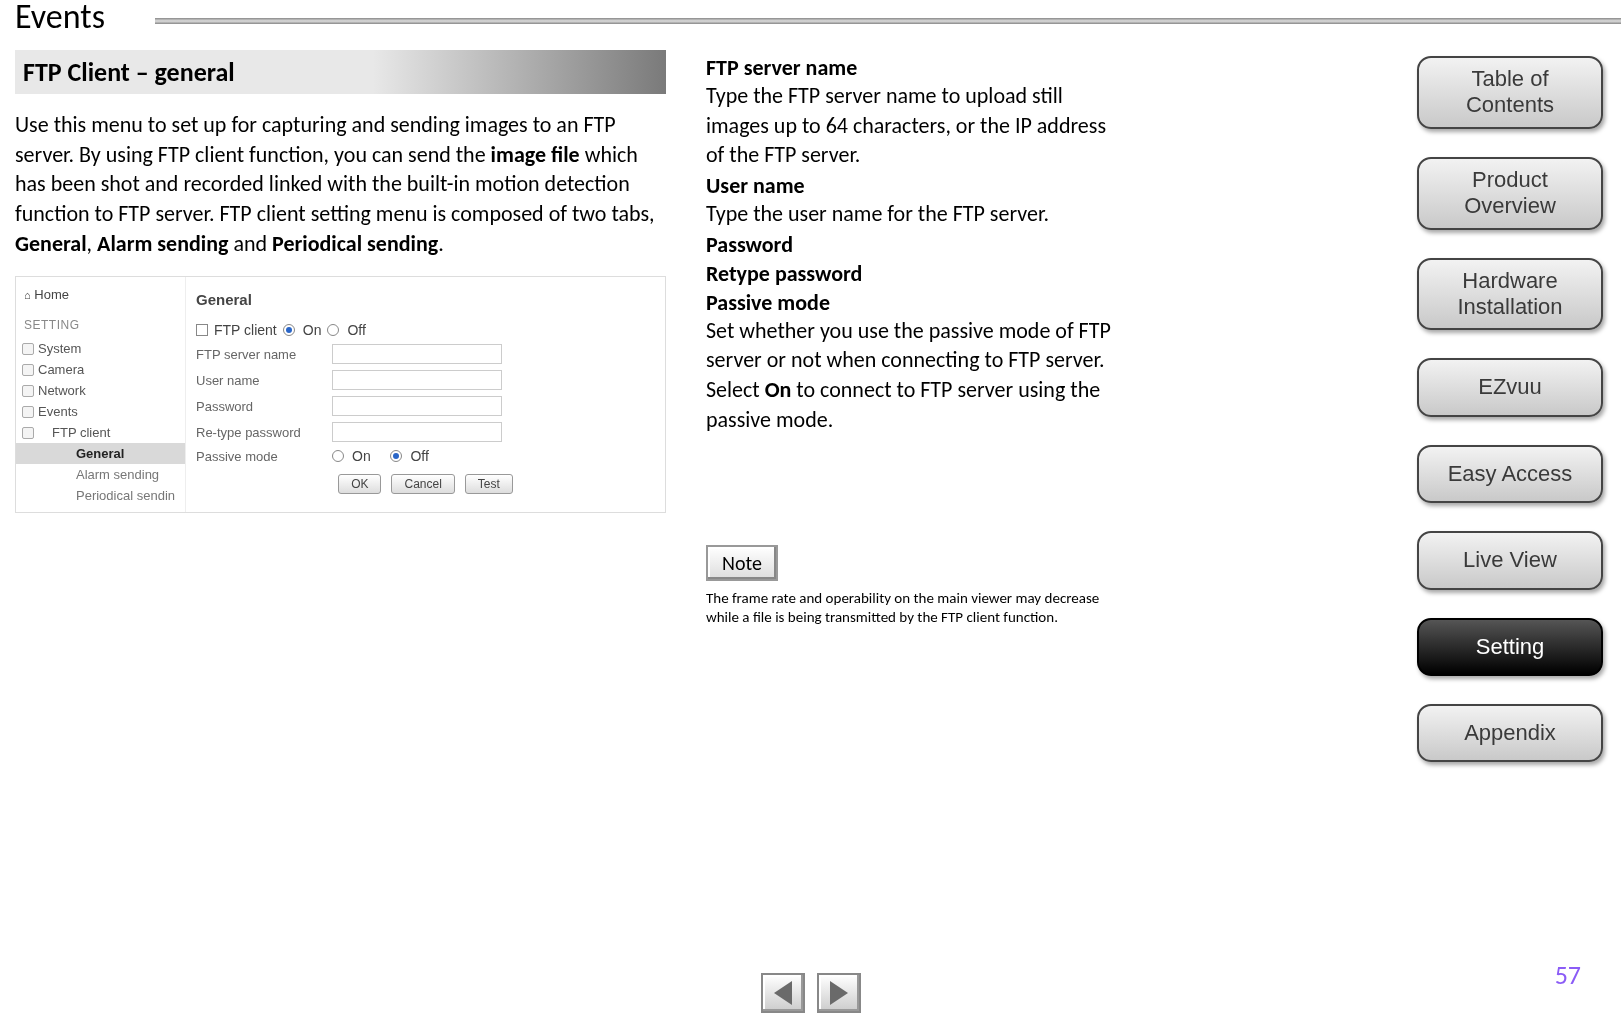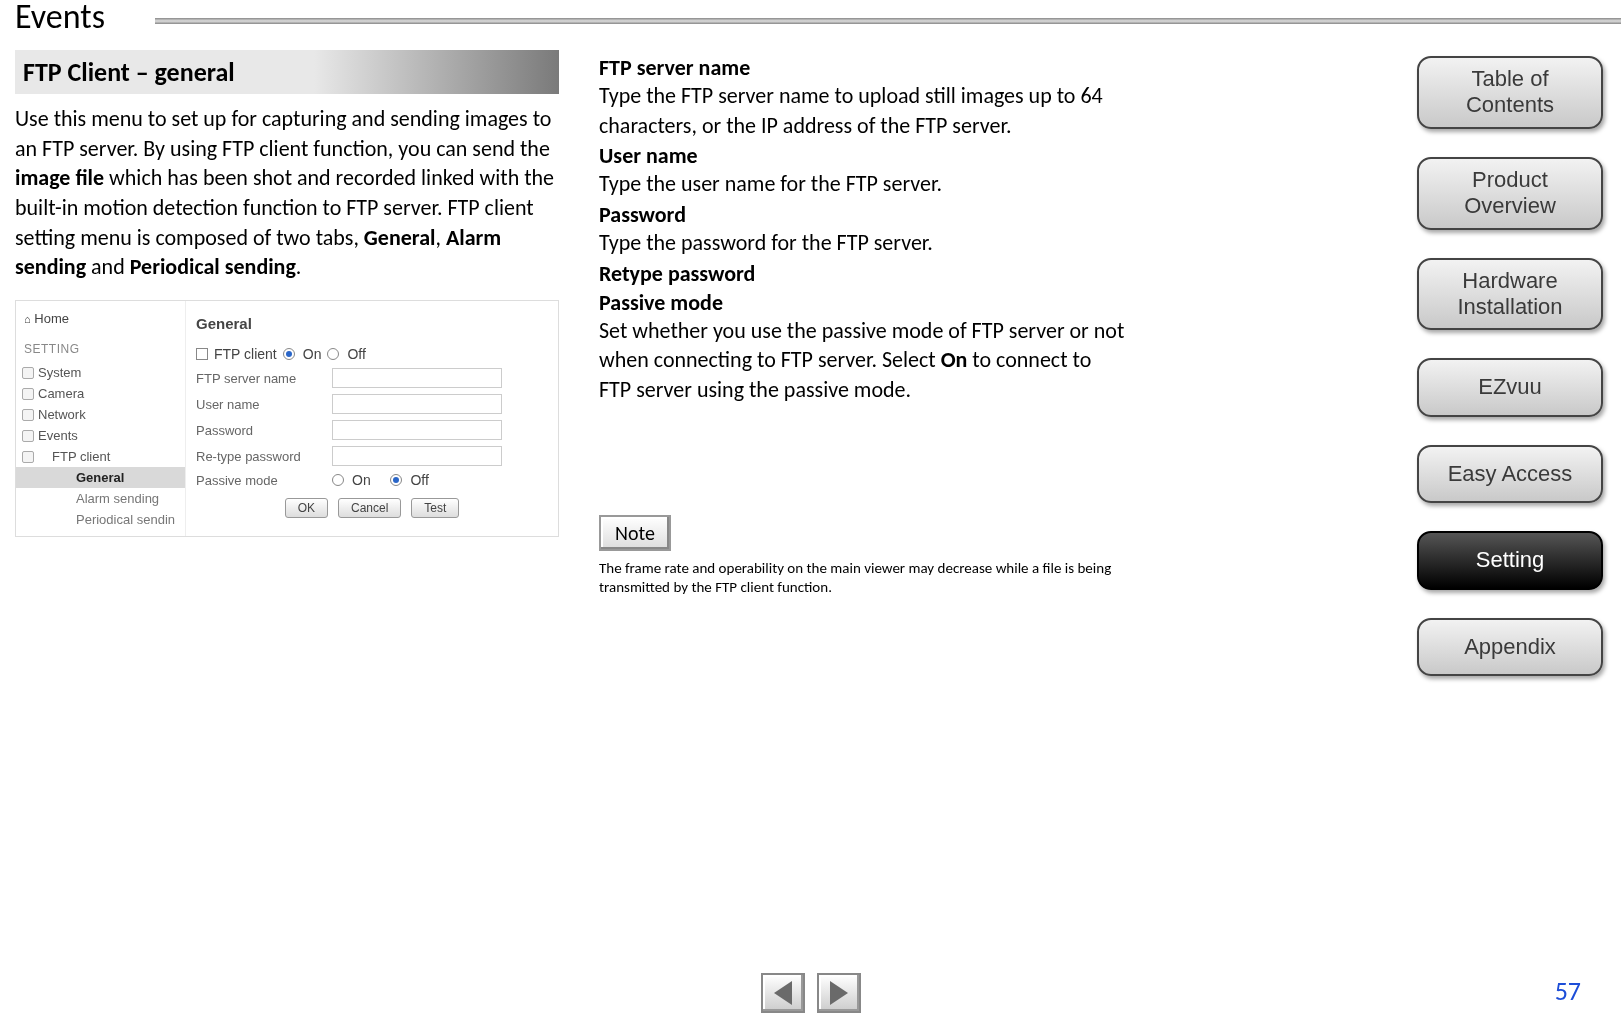--- a/index.html
+++ b/index.html
@@ -5,31 +5,31 @@
 * { box-sizing: border-box; margin: 0; padding: 0; }
 body { font-family: Calibri, Arial, sans-serif; background: #fff; color: #000; width: 1621px; height: 1031px; position: relative; overflow: hidden; }
 
 .page-title-bar { position: absolute; top: 0; left: 15px; right: 0; height: 34px; display: flex; align-items: flex-end; }
 .page-title { font-size: 34px; font-weight: 400; color: #000; padding-right: 12px; background: #fff; z-index: 2; line-height: 1; }
 .title-line { position: absolute; left: 140px; right: 0; top: 18px; height: 6px; background: linear-gradient(#888,#ddd,#888); z-index: 1; }
 
 .content { position: absolute; top: 50px; left: 15px; width: 1110px; display: flex; gap: 40px; }
 .col { flex: 1; }
 
-.section-heading-bar { background: linear-gradient(to right, #e8e8e8 0%, #e8e8e8 55%, #7a7a7a 100%); padding: 6px 8px; margin-bottom: 10px; }
+.section-heading-bar { background: linear-gradient(to right, #e8e8e8 0%, #e8e8e8 55%, #7a7a7a 100%); padding: 6px 8px; margin-bottom: 16px; }
 .section-heading { font-size: 26px; font-weight: 700; }
 
 .body-text { font-size: 22px; line-height: 1.35; }
 .body-text b { font-weight: 700; }
 
 .term { font-size: 22px; font-weight: 700; margin-top: 2px; }
 .term:first-child { margin-top: 4px; }
 .desc { font-size: 22px; line-height: 1.35; }
 
-.screenshot { margin-top: 18px; width: 544px; background: #fff; border: 1px solid #ddd; font-family: Arial, sans-serif; display: flex; }
+.screenshot { margin-top: 18px; width: 651px; background: #fff; border: 1px solid #ddd; font-family: Arial, sans-serif; display: flex; }
 .ss-side { width: 170px; border-right: 1px solid #eee; padding: 6px 0; font-size: 13px; color: #555; }
 .ss-side .home { padding: 4px 8px; font-weight: 400; color: #444; }
 .ss-side .sethdr { padding: 12px 8px 6px; font-size: 12px; color: #888; letter-spacing: 0.5px; }
 .ss-side .tree-item { padding: 3px 8px 3px 22px; position: relative; color: #555; }
 .ss-side .tree-item::before { content: ""; position: absolute; left: 6px; top: 5px; width: 10px; height: 10px; border: 1px solid #aaa; border-radius: 2px; background: #f4f4f4; }
 .ss-side .sub { padding-left: 36px; }
 .ss-side .sub2 { padding: 3px 8px 3px 60px; color: #777; font-size: 13px; }
 .ss-side .sub2.sel { background: #d9d9d9; font-weight: 700; color: #222; }
 .ss-main { flex: 1; padding: 14px 10px; font-size: 14px; color: #444; }
 .ss-main .heading { font-weight: 700; font-size: 15px; margin-bottom: 14px; }
@@ -42,21 +42,21 @@
 .ss-btn { padding: 2px 12px; font-size: 12px; border: 1px solid #999; background: linear-gradient(#fff,#ddd); border-radius: 3px; }
 
 .note-box { display: inline-block; border: 2px solid #999; background: linear-gradient(#fff,#ddd); padding: 4px 14px; font-size: 20px; margin-top: 110px; box-shadow: inset -2px -2px 0 #888, inset 2px 2px 0 #fff; }
 .note-text { font-size: 15px; line-height: 1.3; margin-top: 8px; }
 
 .nav-arrows { position: absolute; bottom: 18px; left: 50%; transform: translateX(-50%); display: flex; gap: 12px; }
 .arrow-btn { width: 44px; height: 40px; border: 2px solid #888; background: linear-gradient(#fff,#ccc); display: flex; align-items: center; justify-content: center; box-shadow: inset -2px -2px 0 #999, inset 2px 2px 0 #fff; }
 .arrow-left::before { content: ""; border-top: 12px solid transparent; border-bottom: 12px solid transparent; border-right: 18px solid #6a6a6a; }
 .arrow-right::before { content: ""; border-top: 12px solid transparent; border-bottom: 12px solid transparent; border-left: 18px solid #6a6a6a; }
 
-.page-num { position: absolute; right: 40px; bottom: 24px; font-size: 26px; color: #1d4ed8; }
+.page-num { position: absolute; right: 40px; bottom: 40px; font-size: 26px; color: #8b5cf6; }
 
 .side-nav { position: absolute; right: 18px; top: 56px; width: 186px; display: flex; flex-direction: column; gap: 28px; }
 .side-btn { border: 2px solid #444; border-radius: 14px; background: linear-gradient(#f2f2f2,#c9c9c9); text-align: center; padding: 8px 6px; font-size: 22px; color: #3a3a3a; box-shadow: 2px 3px 4px rgba(0,0,0,0.35); font-family: "Comic Sans MS", "Segoe Print", sans-serif; line-height: 1.2; }
 .side-btn.single { padding: 14px 4px; }
 .side-btn.active { background: linear-gradient(#555,#000); color: #fff; border-color: #000; }
 </style>
 </head>
 <body>
 
 <div class="page-title-bar">
@@ -124,21 +124,20 @@
       </div>
     </div>
   </div>
 
   <div class="col">
     <div class="term">FTP server name</div>
     <div class="desc">Type the FTP server name to upload still images up to 64 characters, or the IP address of the FTP server.</div>
     <div class="term">User name</div>
     <div class="desc">Type the user name for the FTP server.</div>
     <div class="term">Password</div>
-    <div class="desc">Type the password for the FTP server.</div>
     <div class="term">Retype password</div>
     <div class="term">Passive mode</div>
     <div class="desc">
       <span>Set whether you use the passive mode of FTP server or not when connecting to FTP server. Select </span><b>On</b><span> to connect to FTP server using the passive mode.</span>
     </div>
 
     <div class="note-box">Note</div>
     <div class="note-text">The frame rate and operability on the main viewer may decrease while a file is being transmitted by the FTP client function.</div>
   </div>
 </div>
@@ -162,19 +161,22 @@
     <div class="side-btn">
       <div>Hardware</div>
       <div>Installation</div>
     </div>
     <div class="side-btn single">
       <div>EZvuu</div>
     </div>
     <div class="side-btn single">
       <div>Easy Access</div>
     </div>
+    <div class="side-btn single">
+      <div>Live View</div>
+    </div>
     <div class="side-btn single active">
       <div>Setting</div>
     </div>
     <div class="side-btn single">
       <div>Appendix</div>
     </div>
   </div>
 
 </body></html>

